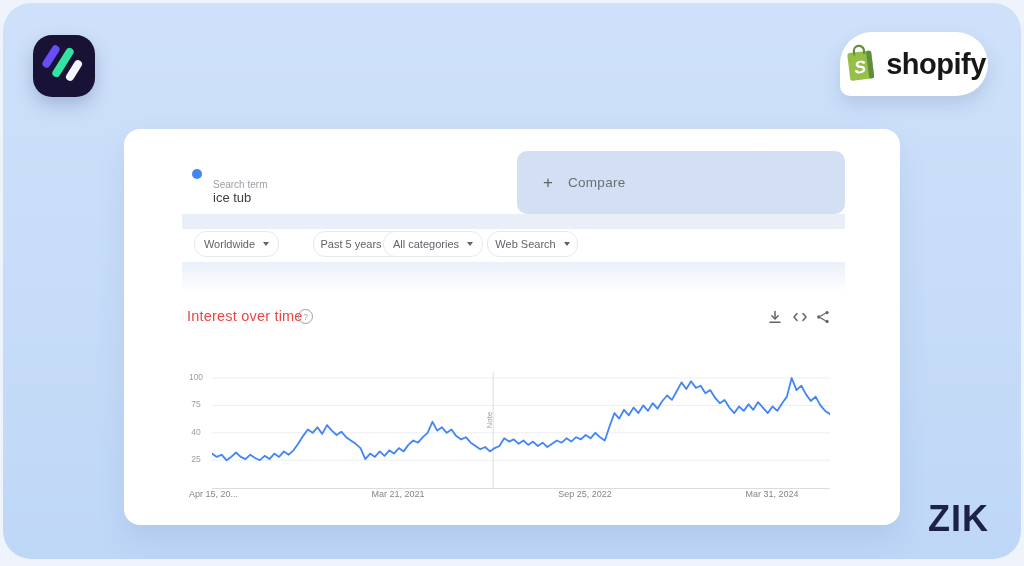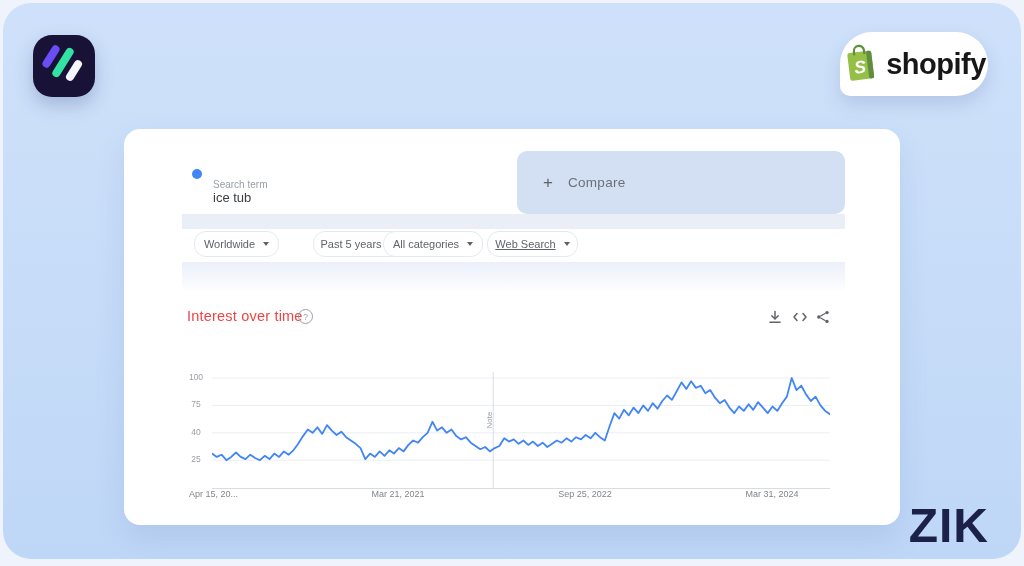--- a/index.html
+++ b/index.html
@@ -49,21 +49,21 @@
   }
   .compare-plus{font-size:17px;line-height:17px;color:#5f6368;}
   .compare-label{font-size:13.5px;letter-spacing:.3px;}
   .strip1{position:absolute;left:58px;top:85px;width:663px;height:15px;background:#e9eef7;}
   .chip{
     position:absolute;top:102px;height:26px;background:#fff;border:1px solid #e5e8ef;
     border-radius:12px;display:flex;align-items:center;justify-content:center;gap:8px;
     font-size:11px;color:#5f6368;box-sizing:border-box;cursor:pointer;
   }
   .chip-1{left:70px;width:85px;} .chip-2{left:163px;width:90px;margin-left:26px;}
-  .chip-3{left:259px;width:100px;} .chip-4{left:363px;width:91px;text-decoration:underline;}
+  .chip-3{left:259px;width:100px;} .chip-4{left:363px;width:91px;}
   .caret{width:0;height:0;border-left:3.5px solid transparent;border-right:3.5px solid transparent;border-top:4px solid #5f6368;}
   .band2{position:absolute;left:58px;top:133px;width:663px;height:30px;
     background:linear-gradient(180deg,#eaeffa 0%,#f7f9fd 65%,#ffffff 100%);}
   .iot-title{position:absolute;left:63px;top:179px;font-size:14.5px;color:#ef4444;letter-spacing:.2px;}
   .help-icon{
     position:absolute;left:174px;top:180px;width:13px;height:13px;border:1.4px solid #9aa0a6;
     border-radius:50%;display:flex;align-items:center;justify-content:center;
     font-size:8.5px;color:#9aa0a6;cursor:pointer;
   }
   .action-icon{position:absolute;top:181px;width:16px;height:14px;cursor:pointer;}
@@ -75,21 +75,21 @@
   .chart-svg{position:absolute;left:88px;top:241px;cursor:crosshair;}
   .note-label{
     position:absolute;left:352px;top:282px;width:26px;font-size:8px;color:#9aa0a6;
     transform:rotate(-90deg);transform-origin:center;
   }
   .xlabel{position:absolute;top:360px;font-size:9px;color:#80868b;white-space:nowrap;}
   .xl1{left:65px;} .xl2{left:274px;transform:translateX(-50%);}
   .xl3{left:461px;transform:translateX(-50%);} .xl4{left:648px;transform:translateX(-50%);}
   
   .zik-wordmark{
-    position:absolute;right:32px;top:495px;font-size:48px;font-weight:800;
+    position:absolute;right:32px;top:495px;font-size:36px;font-weight:800;
     color:#1b2148;letter-spacing:1px;
   }
 </style>
 </head>
 <body>
 
 <div class="canvas">
 
   <div class="zik-logo">
     <div class="stripe stripe-purple"></div>

